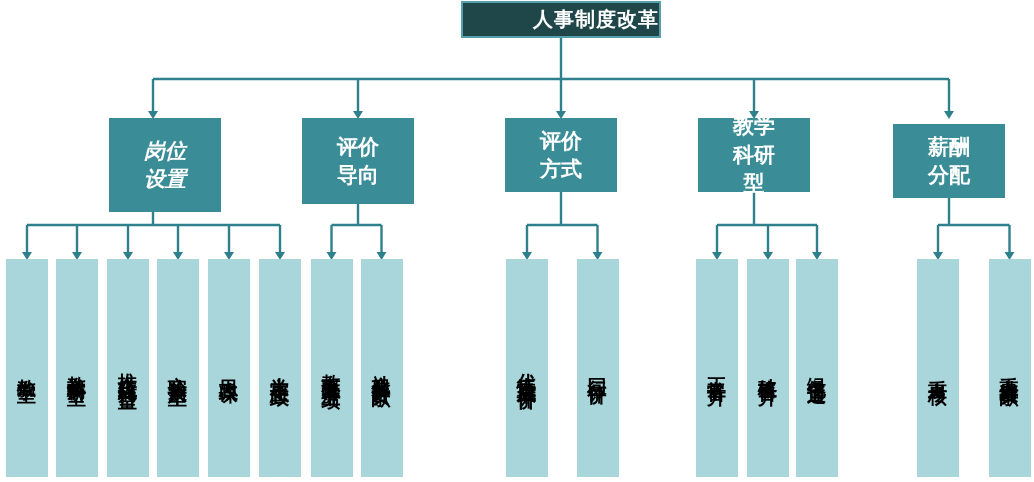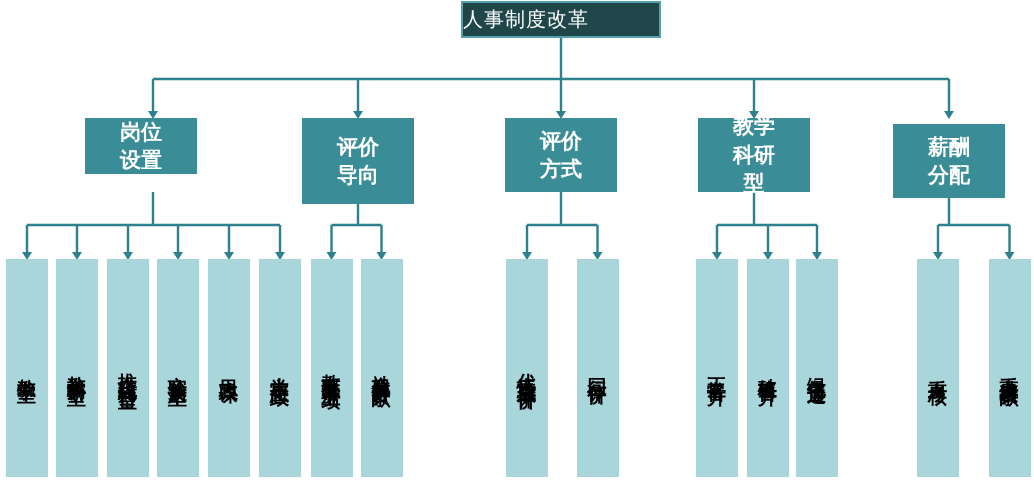--- a/index.html
+++ b/index.html
@@ -23,23 +23,23 @@
     pointer-events: none;
   }
   .root-box {
     position: absolute;
     box-sizing: border-box;
     background: var(--root-fill, #1f4749);
     border: 2px solid var(--root-border, #55a0ab);
     color: var(--root-text, #ffffff);
     display: flex;
     align-items: center;
-    justify-content: flex-start;
+    justify-content: flex-end;
     font-size: 20px;
-    font-weight: normal;
+    font-weight: bold;
     letter-spacing: 1px;
   }
   .branch-box {
     position: absolute;
     box-sizing: border-box;
     background: var(--branch-fill, #3a8d97);
     color: var(--branch-text, #ffffff);
     display: flex;
     align-items: center;
     justify-content: center;
@@ -127,21 +127,21 @@
       <line x1="938" y1="225" x2="1009.5" y2="225" stroke="#2e818c" stroke-width="2.4"></line>
       <line x1="938" y1="225" x2="938" y2="252" stroke="#2e818c" stroke-width="2.4"></line>
       <polygon points="933,252 943,252 938,260" fill="#2e818c"></polygon>
       <line x1="1009.5" y1="225" x2="1009.5" y2="252" stroke="#2e818c" stroke-width="2.4"></line>
       <polygon points="1004.5,252 1014.5,252 1009.5,260" fill="#2e818c"></polygon>
     </svg>
   <div id="nodes">
       <div class="root-box" style="left: 461px; top: 1px; width: 200px; height: 37px;">
         <span>人事制度改革</span>
       </div>
-      <div class="branch-box" style="left: 85px; top: 118px; width: 112px; height: 56px;">
+      <div class="branch-box" style="left: 109px; top: 118px; width: 112px; height: 94px; font-style: italic;">
         <span class="branch-label">岗位设置</span>
       </div>
       <div class="leaf-box" style="left: 6px; top: 259px; width: 42px; height: 218px;">
         <span class="leaf-label">教学型</span>
       </div>
       <div class="leaf-box" style="left: 56px; top: 259px; width: 42px; height: 218px;">
         <span class="leaf-label">教学科研型</span>
       </div>
       <div class="leaf-box" style="left: 107px; top: 259px; width: 42px; height: 218px;">
         <span class="leaf-label">推广转化科普型</span>

